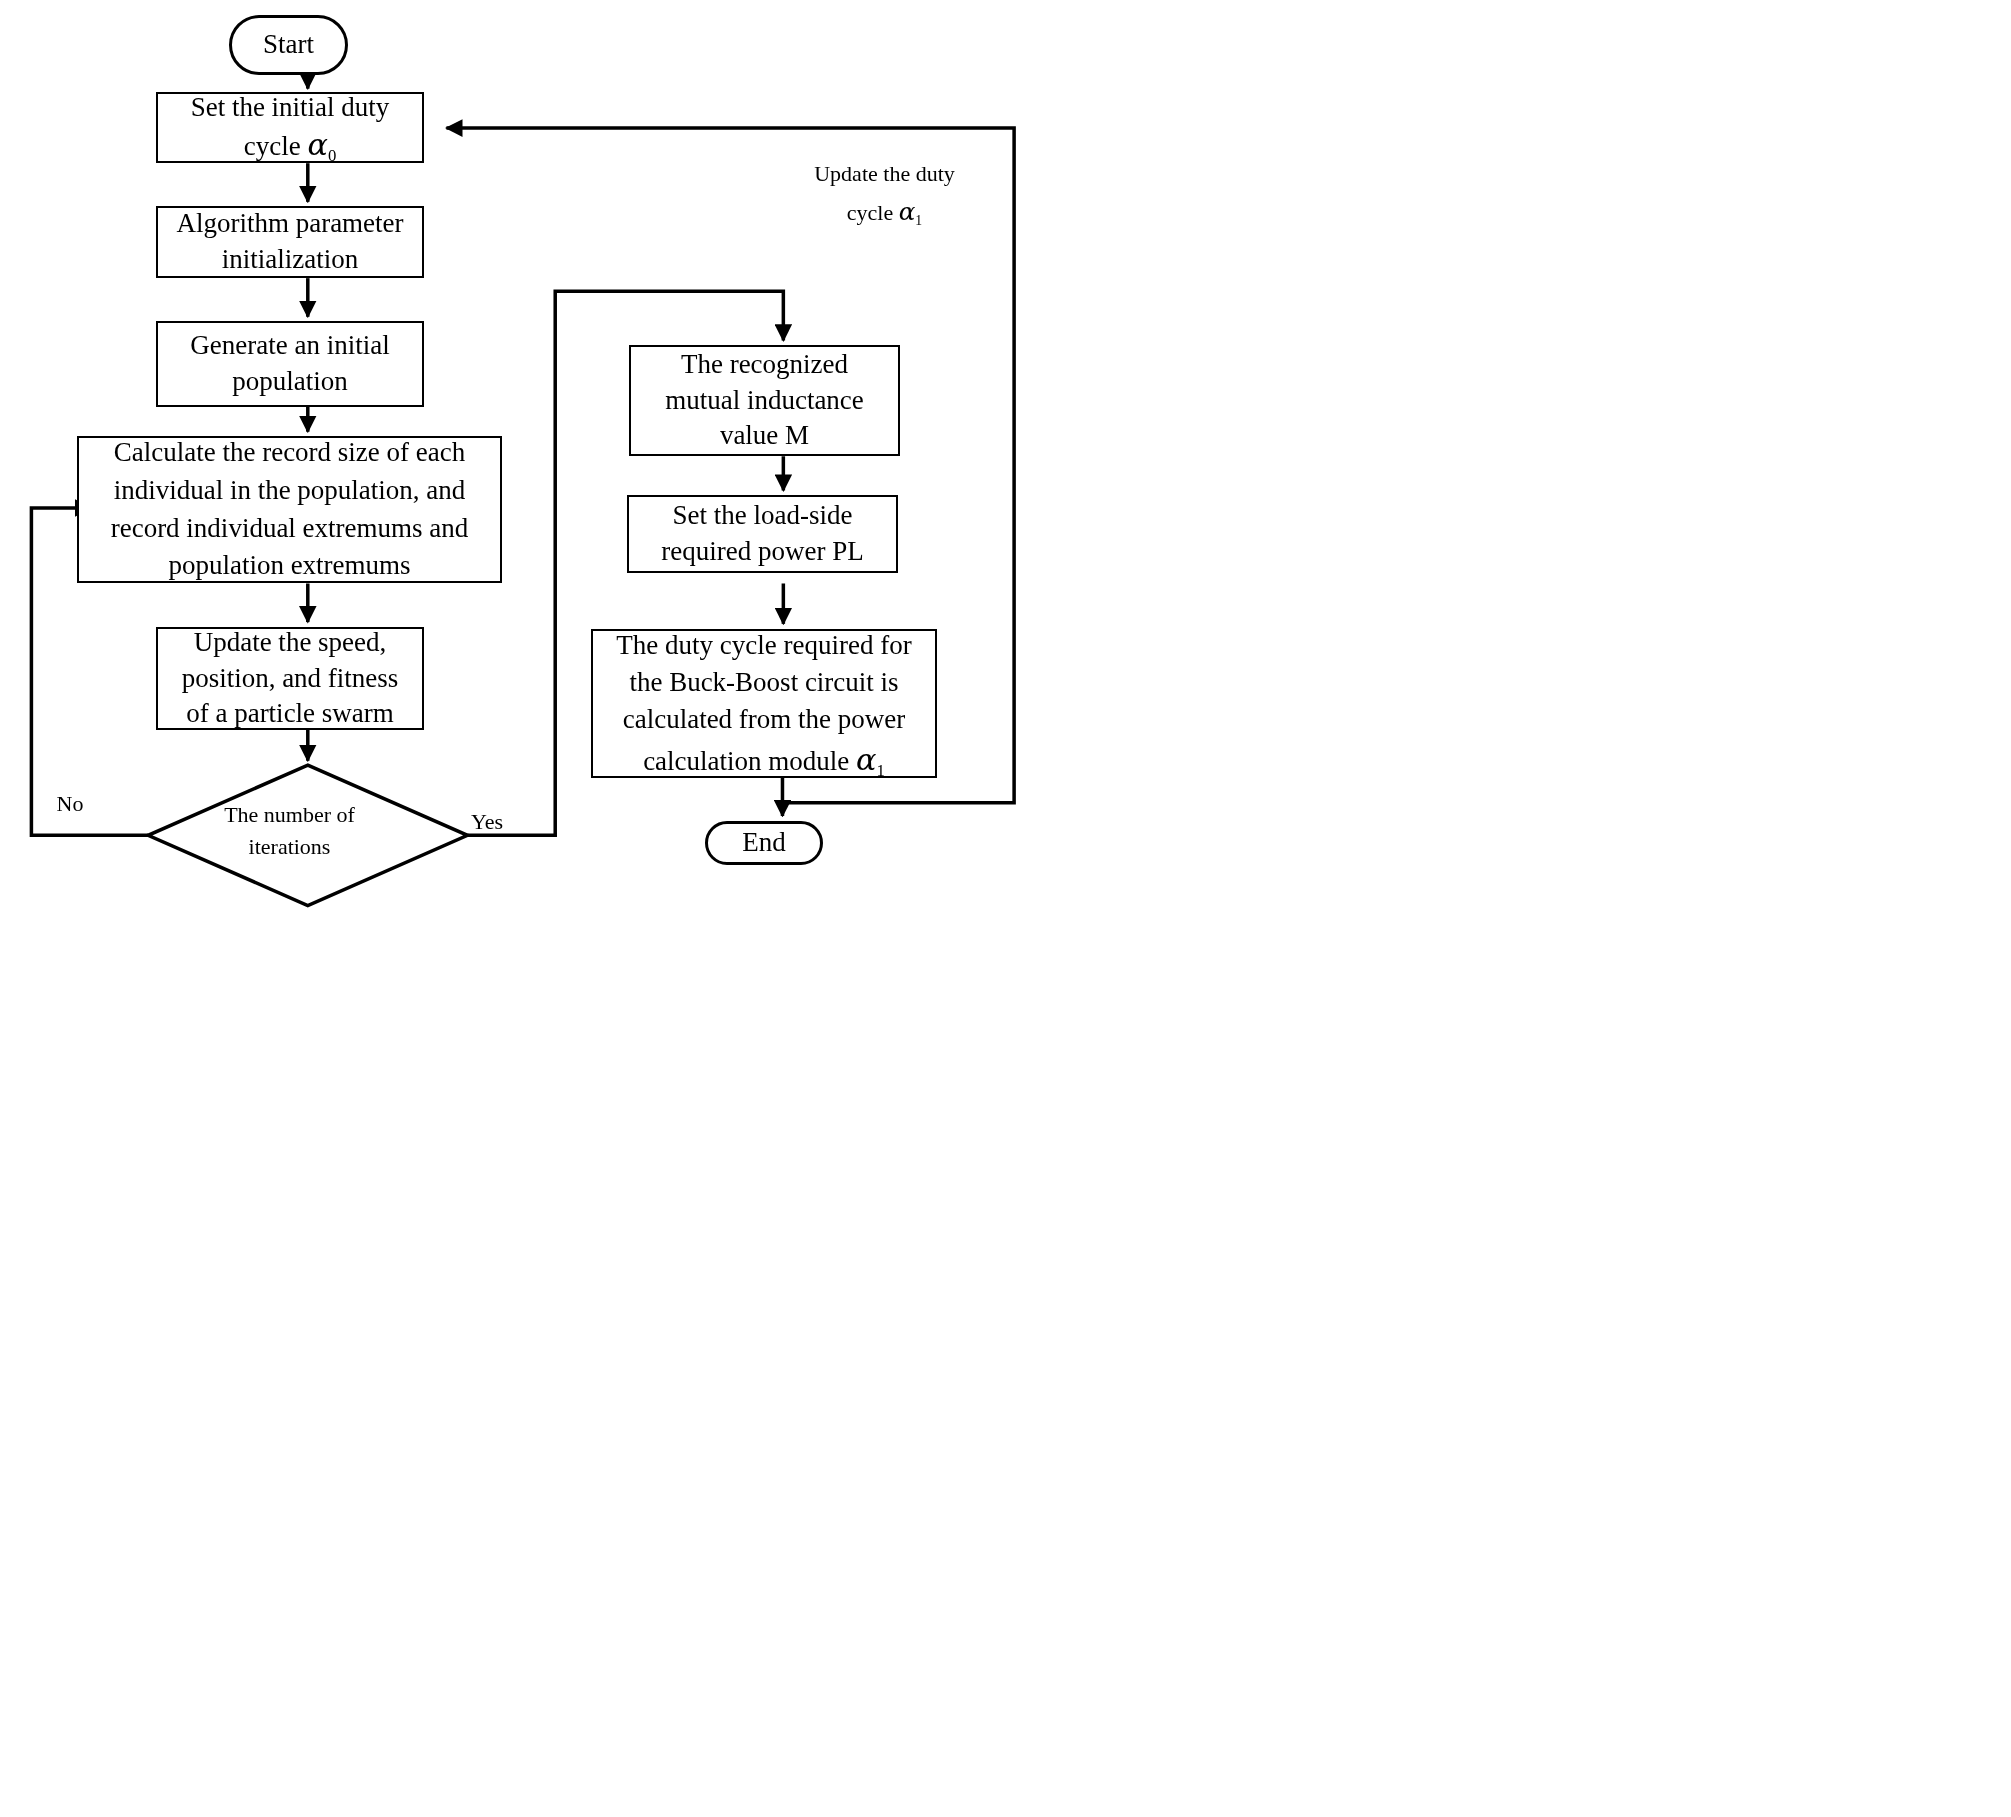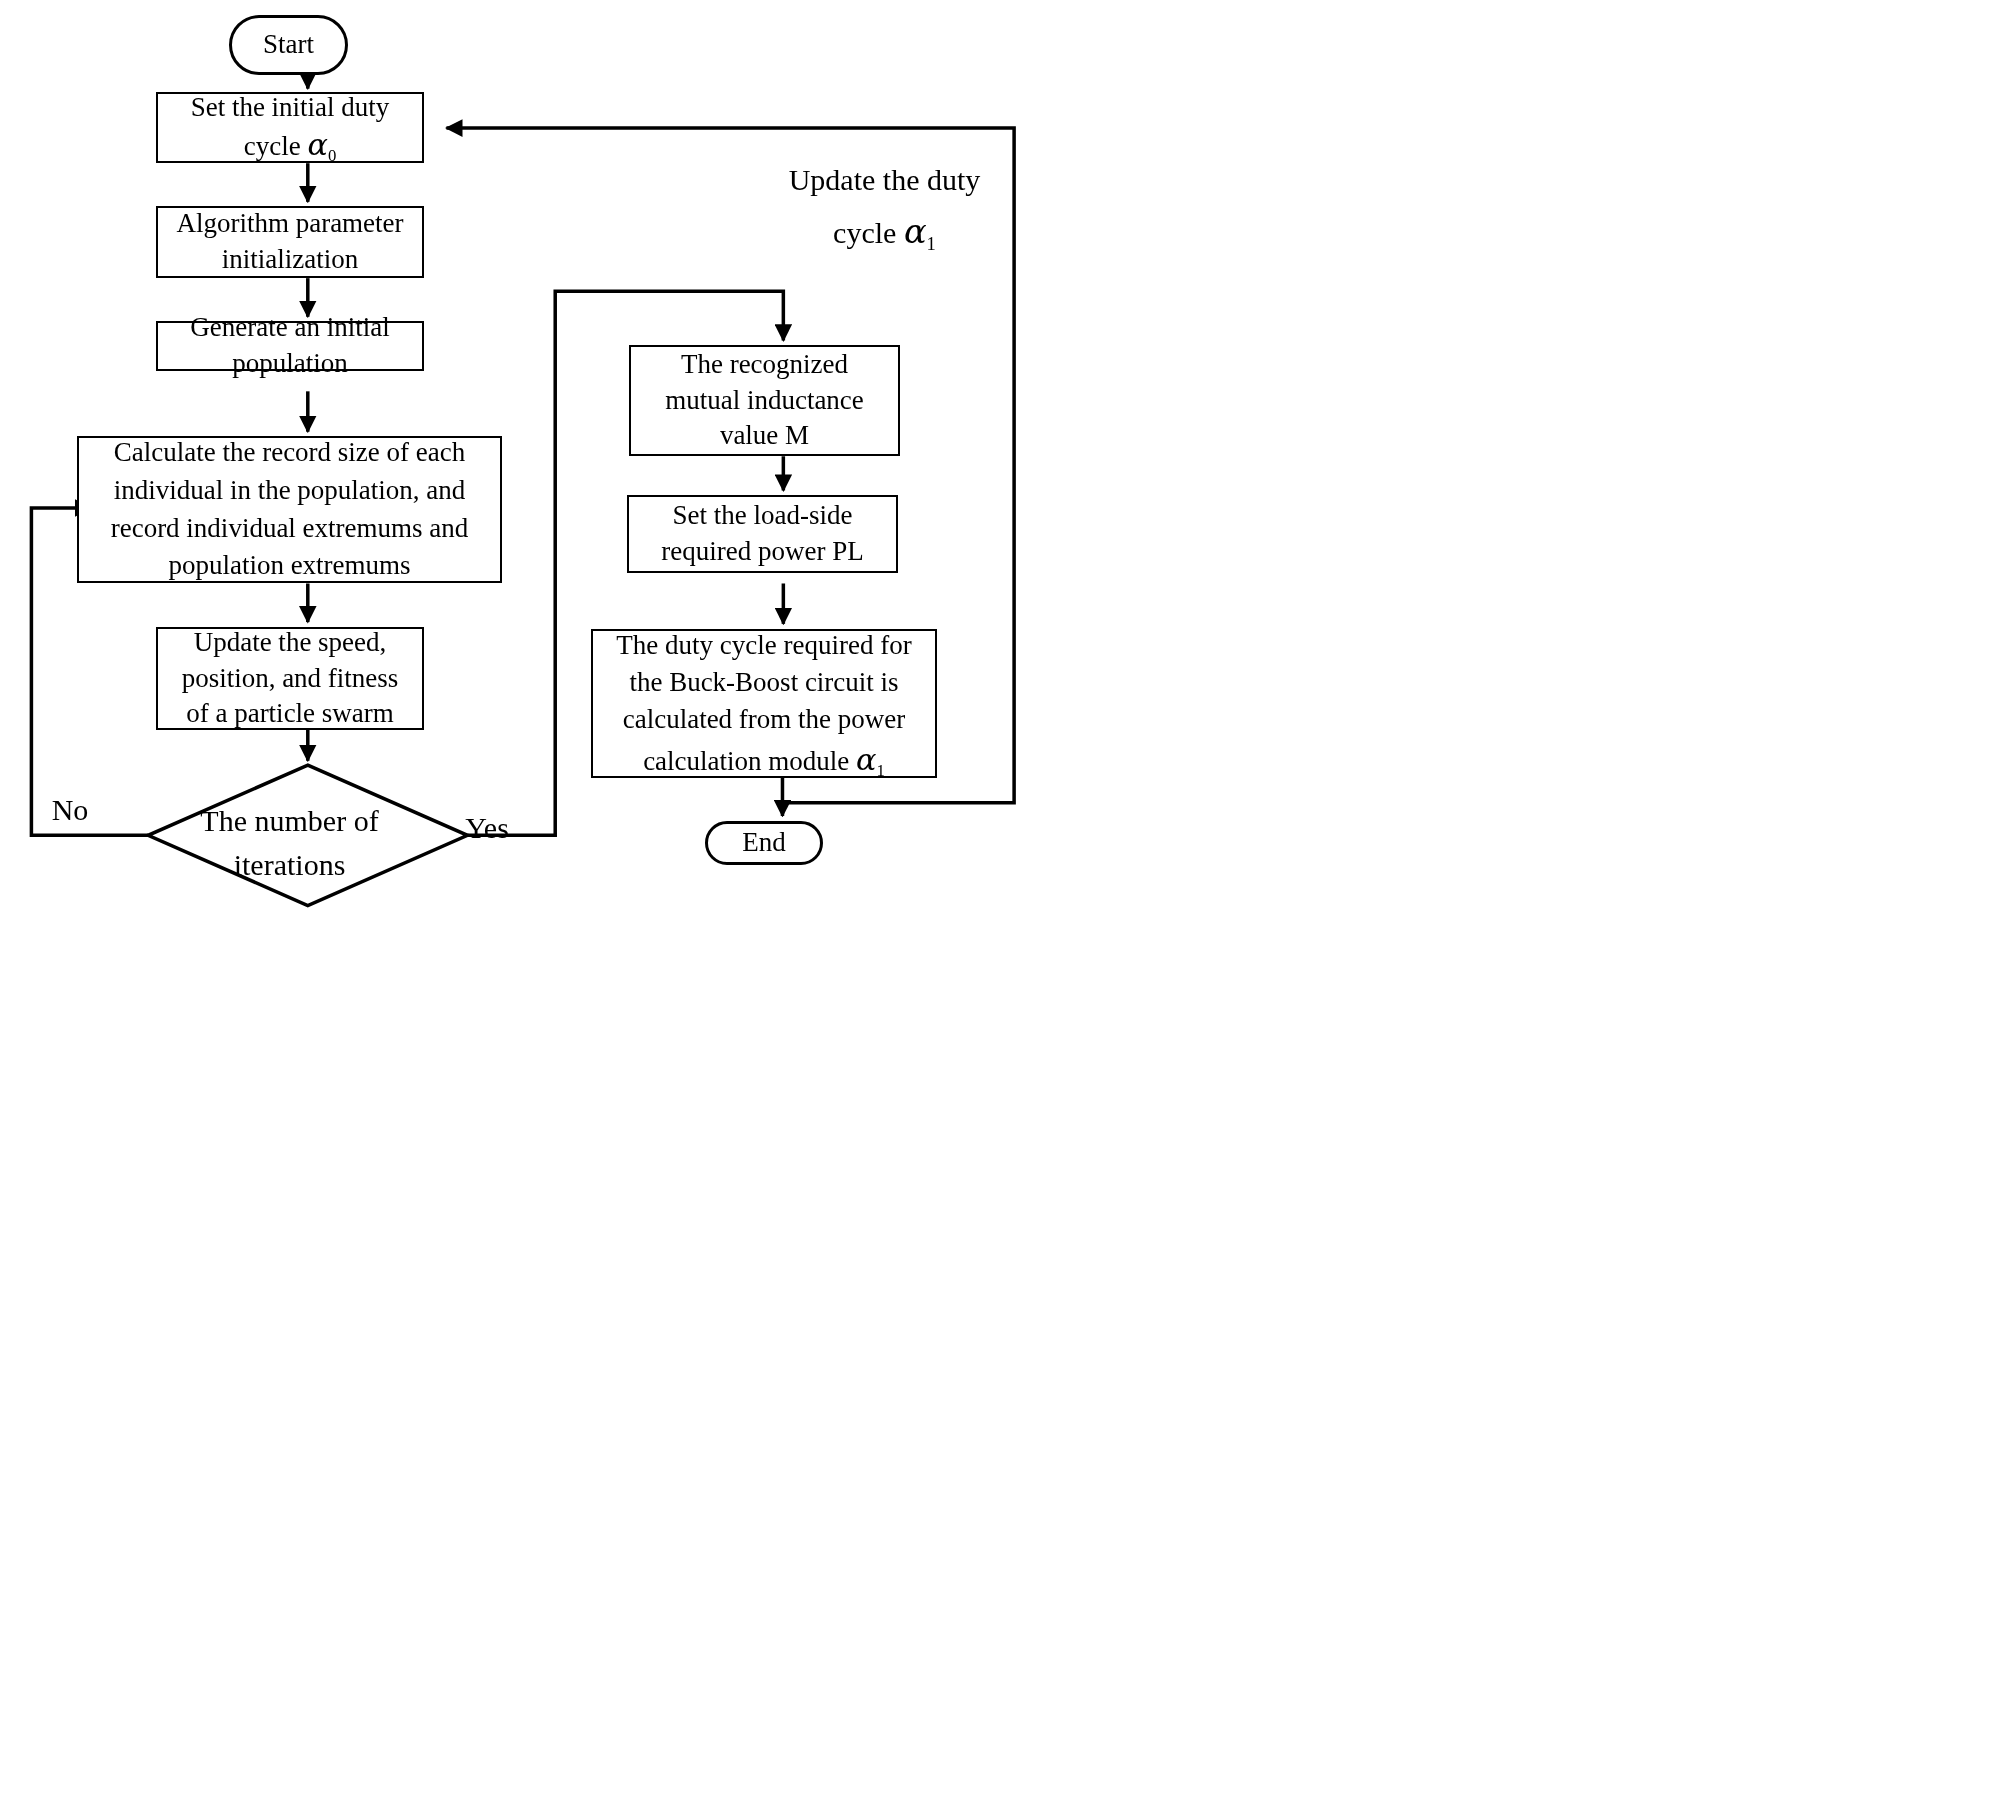--- a/index.html
+++ b/index.html
@@ -37,38 +37,38 @@
   }
   .terminal {
     border-width: 3.5px;
     border-radius: 35px;
     font-size: 27px;
   }
   .floating-text {
     position: absolute;
     background: transparent;
     text-align: center;
-    font-size: 30px;
+    font-size: 22px;
     line-height: 1.45;
   }
   .line { white-space: nowrap; }
   .alpha {
     font-style: italic;
     font-size: 1.12em;
     font-family: "DejaVu Serif", "Liberation Serif", serif;
   }
   sub {
     font-size: 0.62em;
     line-height: 0;
   }
   
   #node-start      { left: 229px; top: 15px;  width: 119px; height: 60px; }
   #node-set-duty   { left: 156px; top: 92px; width: 268px; height: 71px; }
   #node-init       { left: 156px; top: 206px; width: 268px; height: 72px; }
-  #node-genpop     { left: 156px; top: 321px; width: 268px; height: 50px; text-align: center; }
+  #node-genpop     { left: 156px; top: 321px; width: 268px; height: 86px; text-align: center; }
   #node-fitness    { left: 77px;  top: 436px; width: 425px; height: 147px; line-height: 1.4; }
   #node-swarm      { left: 156px; top: 627px; width: 268px; height: 103px; }
   #node-m          { left: 629px; top: 345px; width: 271px; height: 111px; }
   #node-pl         { left: 627px; top: 495px; width: 271px; height: 78px; }
   #node-duty-calc  { left: 591px; top: 629px; width: 346px; height: 149px; line-height: 1.38; }
   #node-end        { left: 705px; top: 821px; width: 118px; height: 44px; }
   #decision-text   { left: 180px; top: 799px; width: 219px; }
   #label-no        { left: 35px;  top: 788px; width: 70px;  }
   #label-yes       { left: 452px; top: 790px; width: 70px; margin-top: 16px;  }
   #label-update    { left: 777px; top: 156px; width: 215px; line-height: 1.62; }

